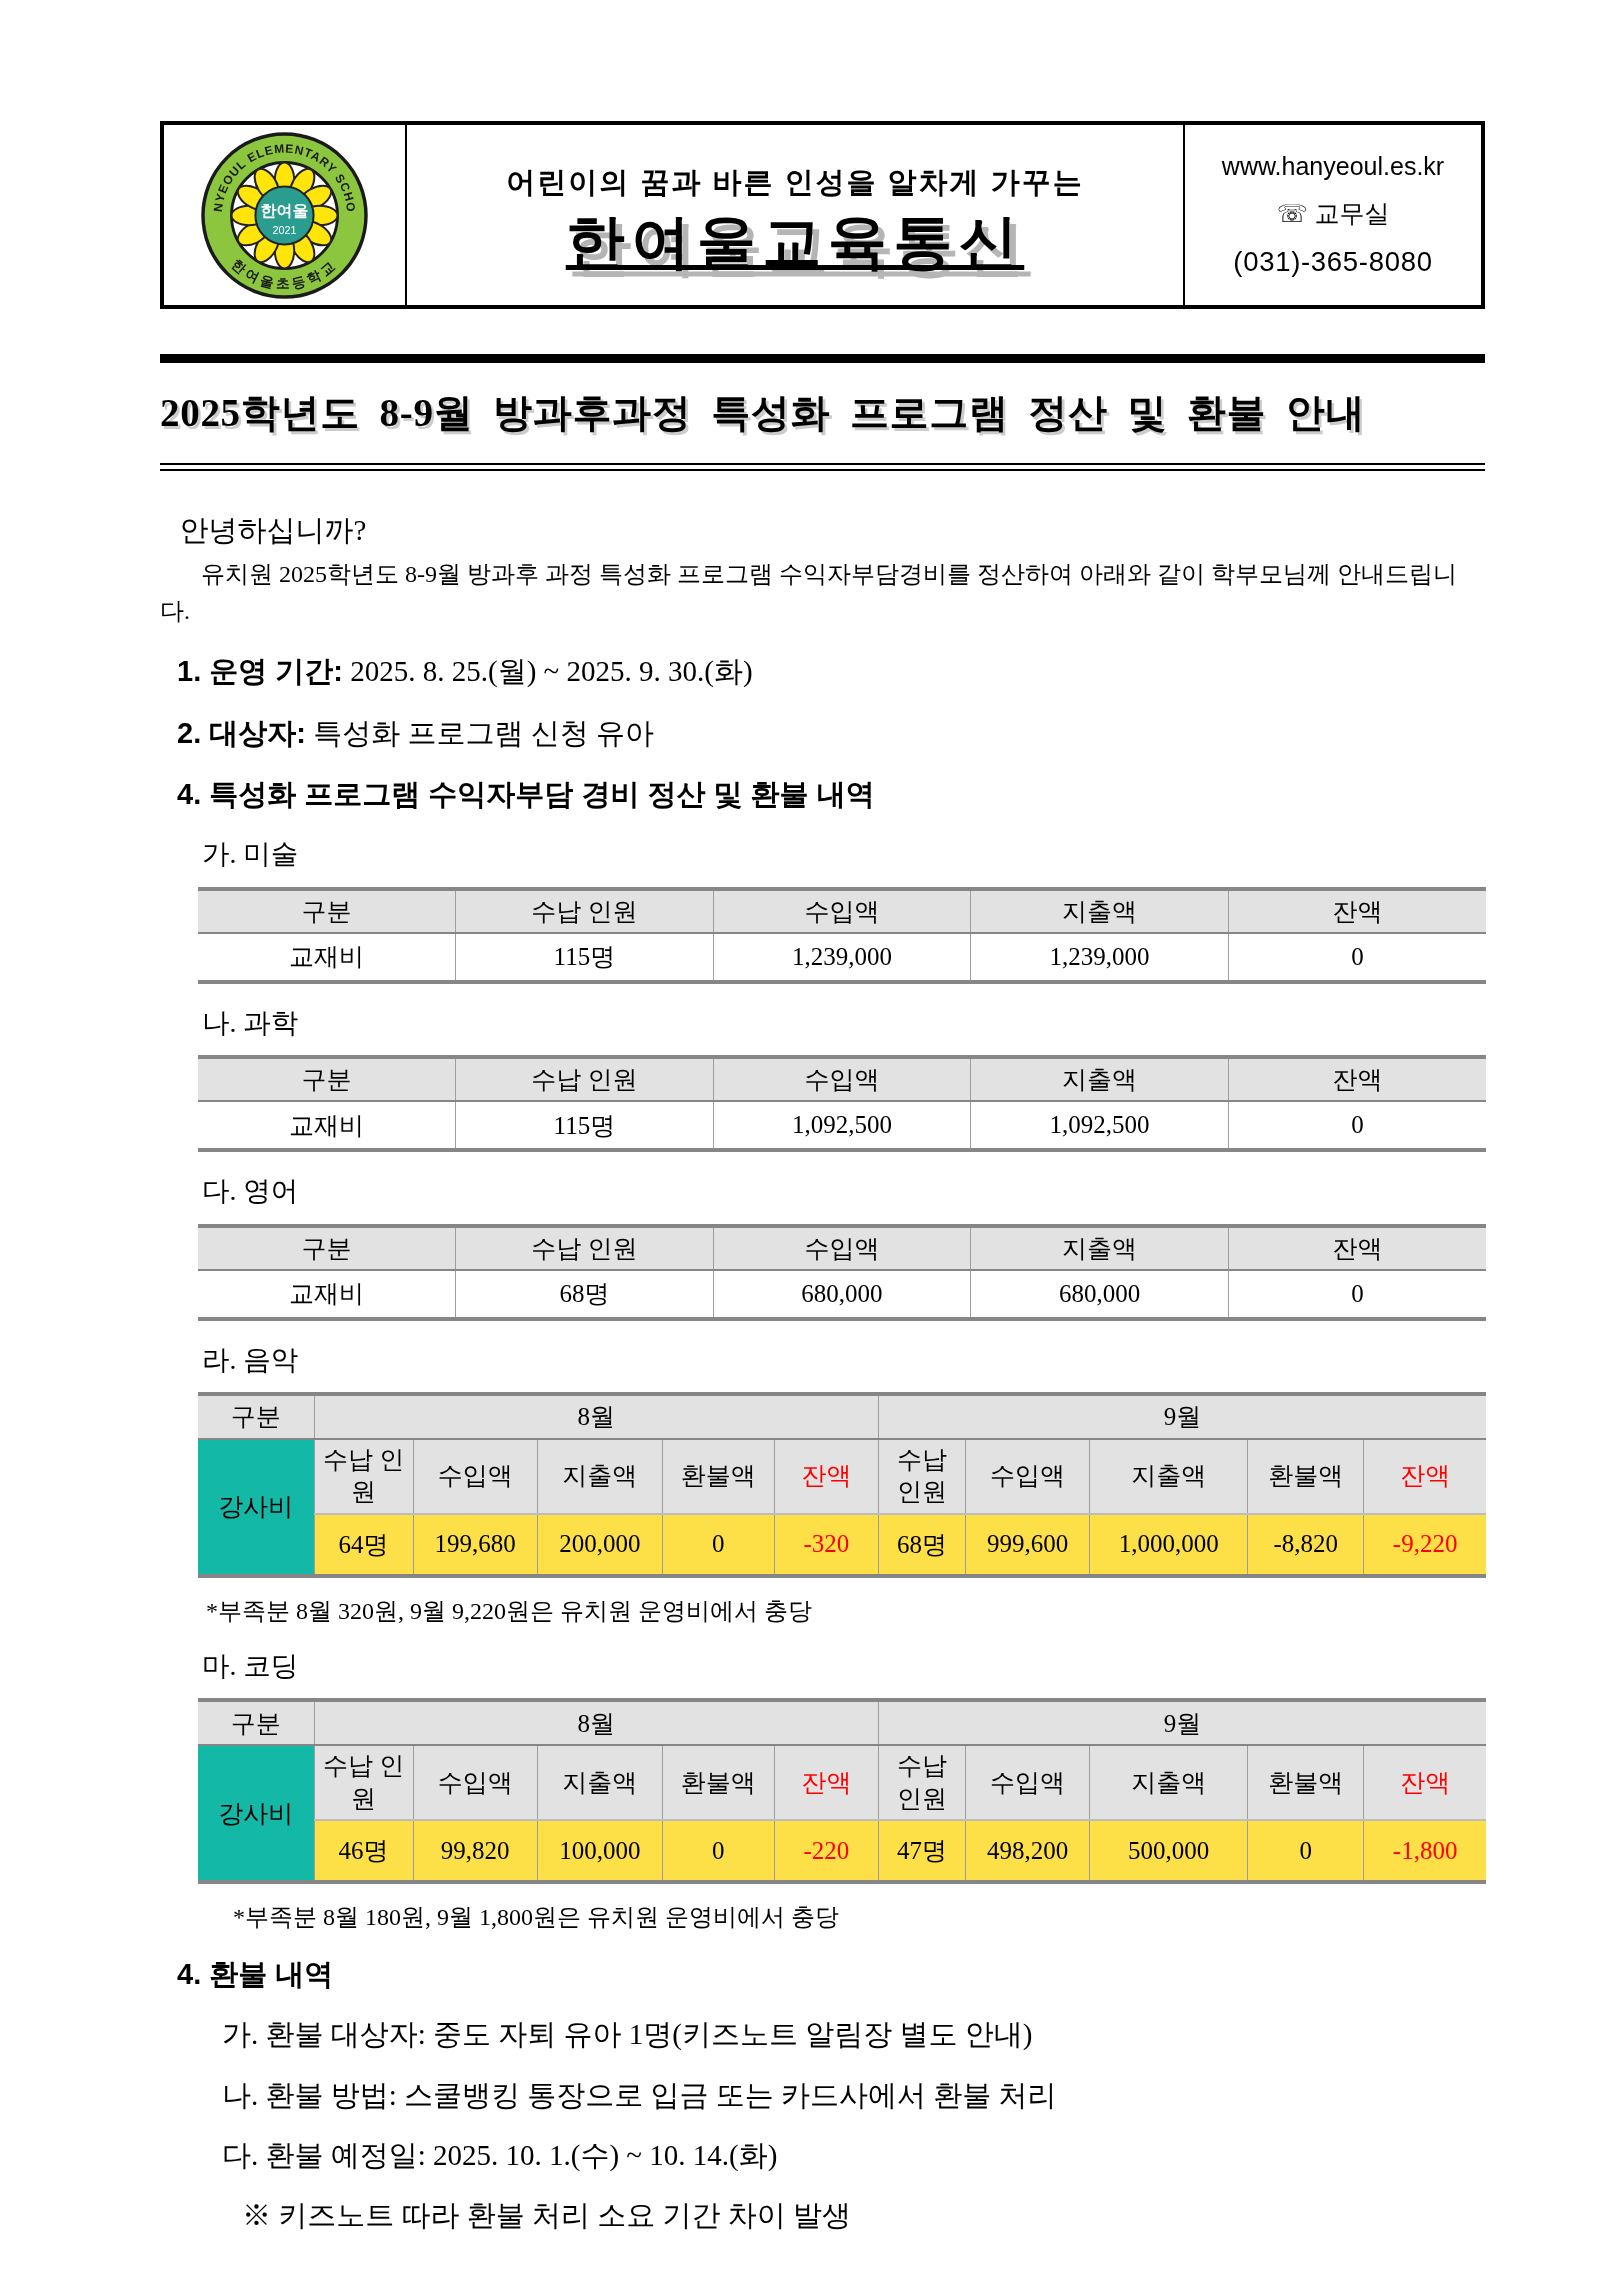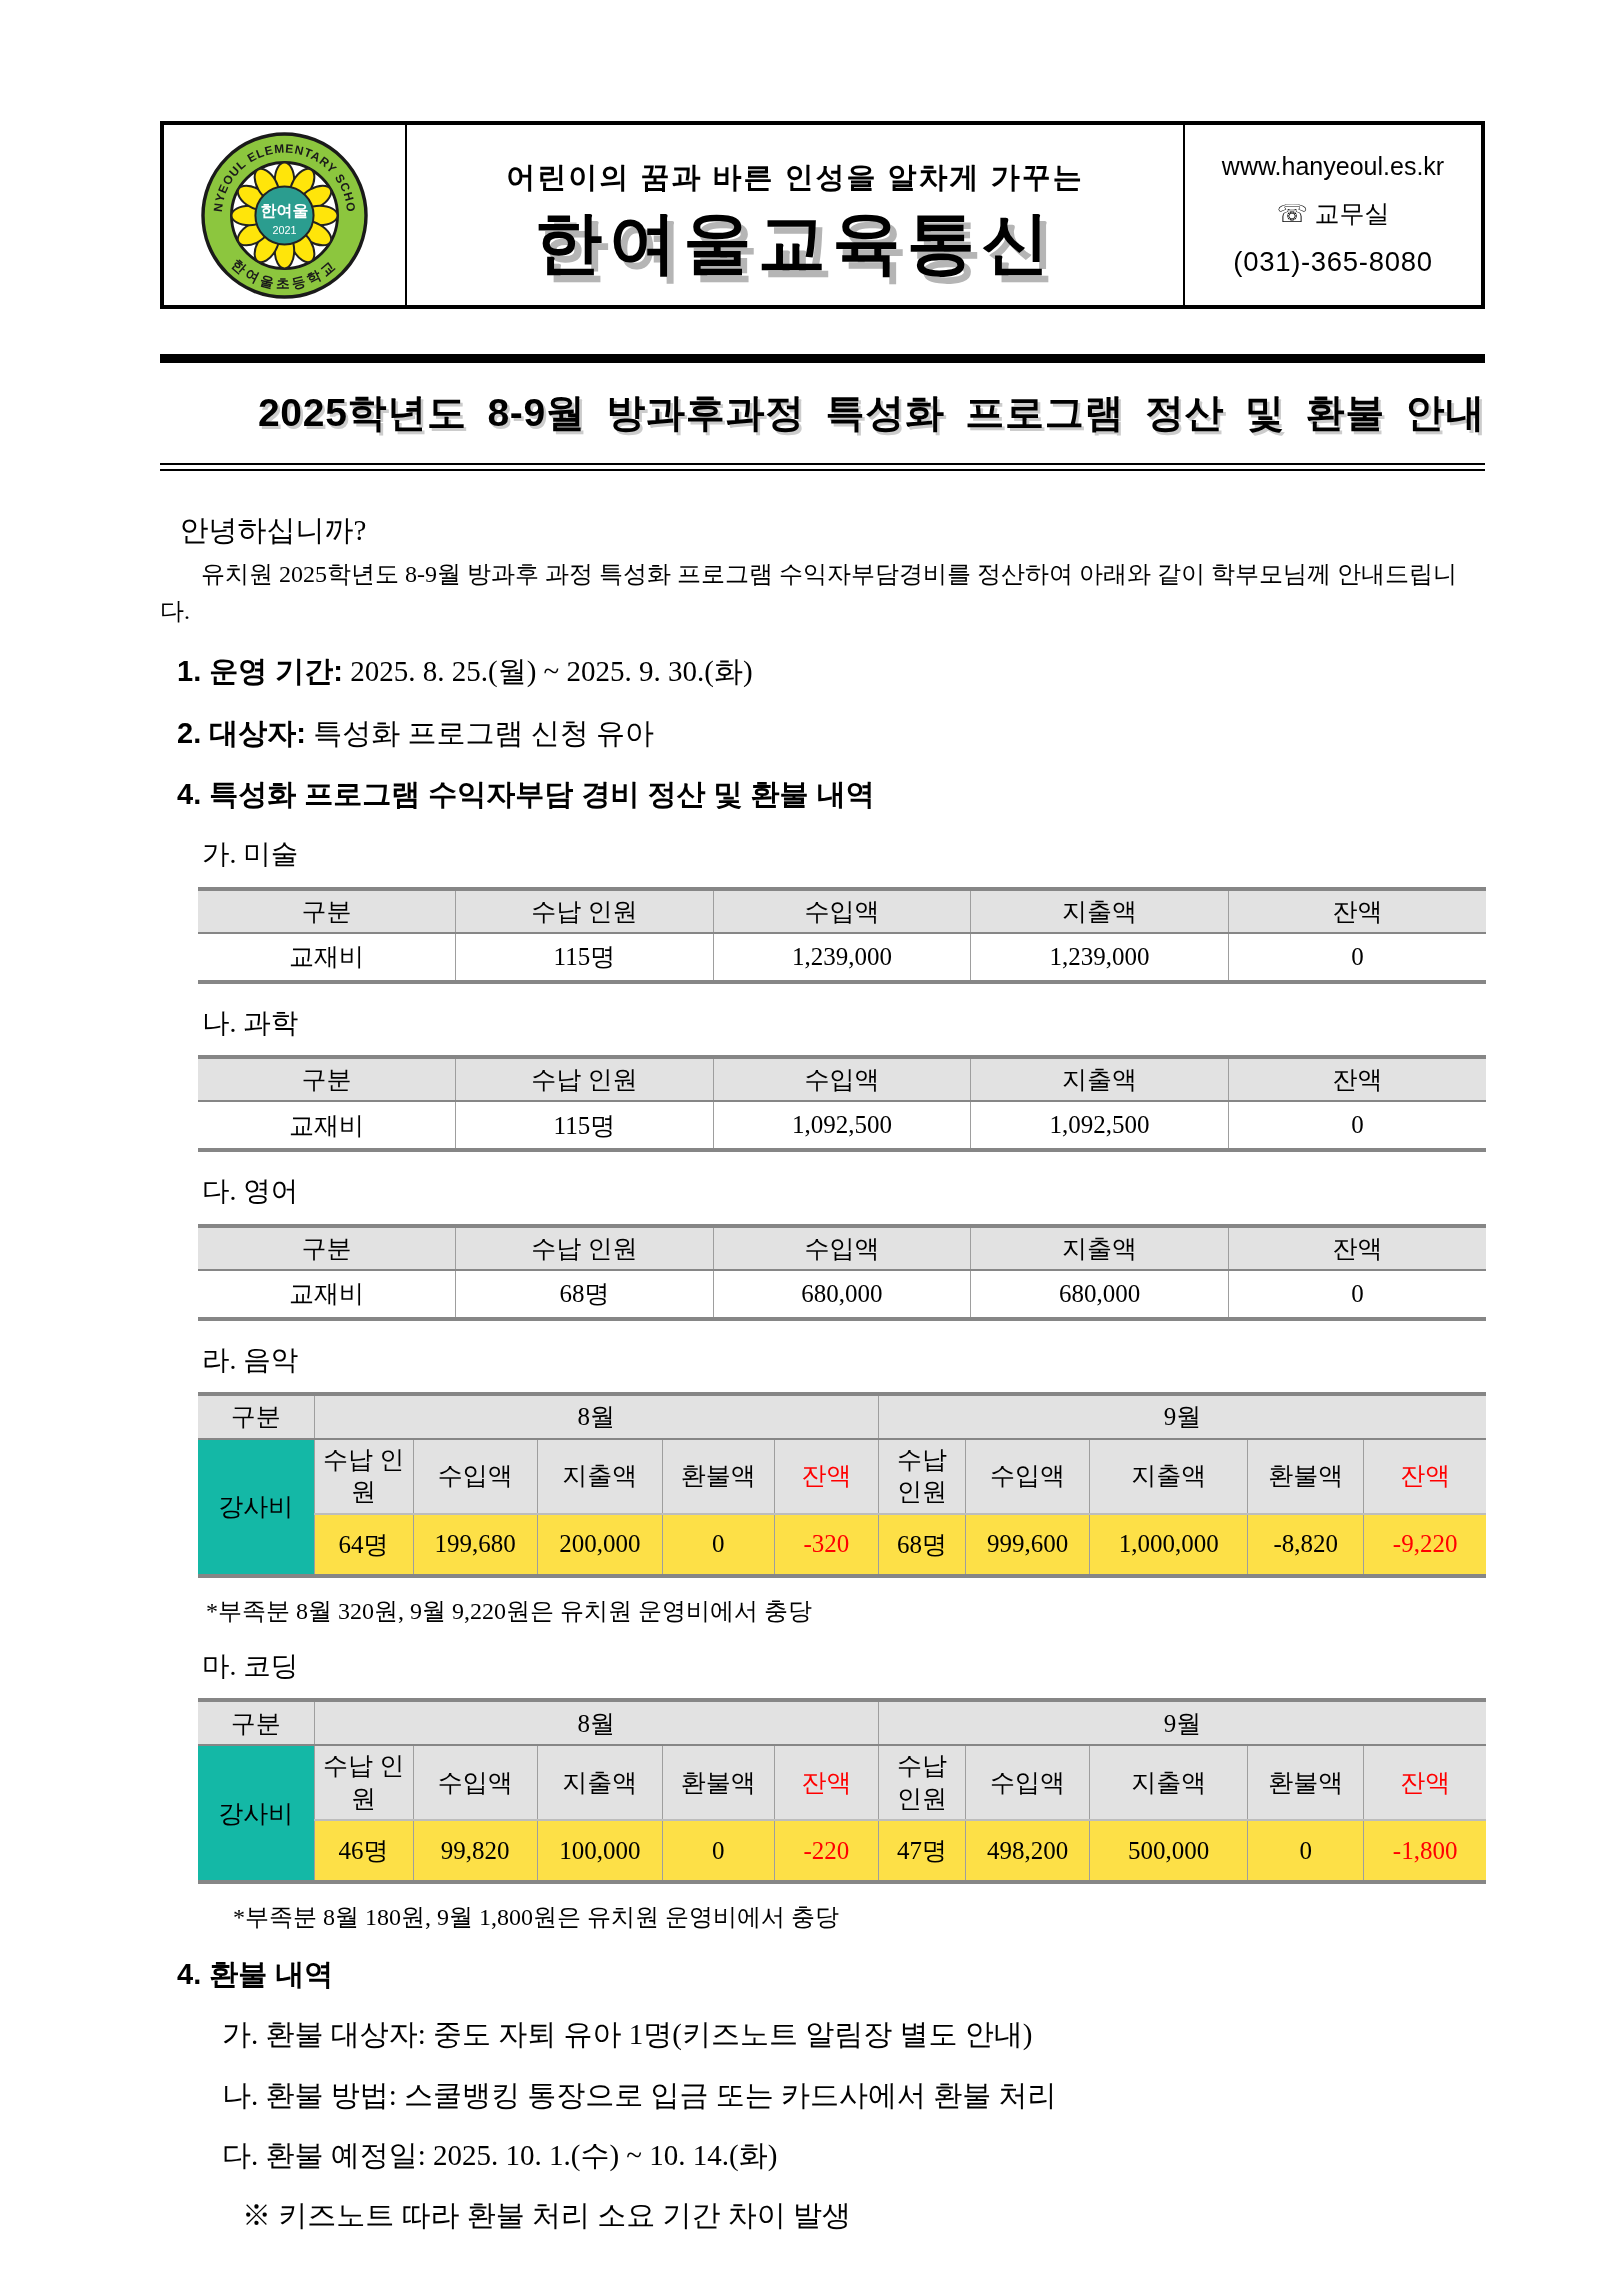--- a/index.html
+++ b/index.html
@@ -27,36 +27,37 @@
   .lh-cell { display:flex; flex-direction:column; justify-content:center; align-items:center; box-sizing:border-box; }
   .lh-logo {  }
   .lh-center { border-left:2.6px solid #000; border-right:2.6px solid #000; padding-top:6.5px; }
   .slogan {
     font-family:"Liberation Sans","DejaVu Sans",sans-serif;
     font-weight:700; font-size:29px; letter-spacing:2px;
     align-self:center; text-align:center; margin-bottom:9.2px;
   }
   .masthead {
     font-family:"Liberation Sans","DejaVu Sans",sans-serif;
-    font-weight:800; font-size:68px; line-height:1.05;
+    font-weight:800; font-size:59px; line-height:1.05;
     letter-spacing:6.5px; text-align:left;
     text-shadow:6.5px 6.5px 0 #b5b5b5;
+    text-decoration:underline;
   }
   .lh-contact {
     font-family:"Liberation Sans","DejaVu Sans",sans-serif;
     font-size:25px; gap:15.7px; text-align:center;border-radius:27px;
   }
   .contact-phone { font-size:27.5px; letter-spacing:0.7px; }
 
   
   .black-bar { height:8.5px; background:#000; margin-top:45px; }
   .doc-title {
-    font-family:Liberation Sans, sans-serif;
+    font-family:Liberation Serif, serif;
     font-weight:800; font-size:39px; line-height:1.05;
-    text-align:right; margin:30px 0 0 0;
+    text-align:left; margin:30px 0 0 0;
     word-spacing:9.2px; letter-spacing:0.7px;
     text-shadow:2.6px 2.6px 0 #cccccc;
   }
   .double-rule { margin-top:30px; height:3.3px; border-top:2px solid #000; border-bottom:2px solid #000; }
 
   
   .intro-greeting { font-size:29px; margin:38px 0 0 19.6px; line-height:1.5; }
   .intro-body { font-size:24px; margin:3.9px 0 0 0; line-height:1.55; text-indent:41px; }
 
   

